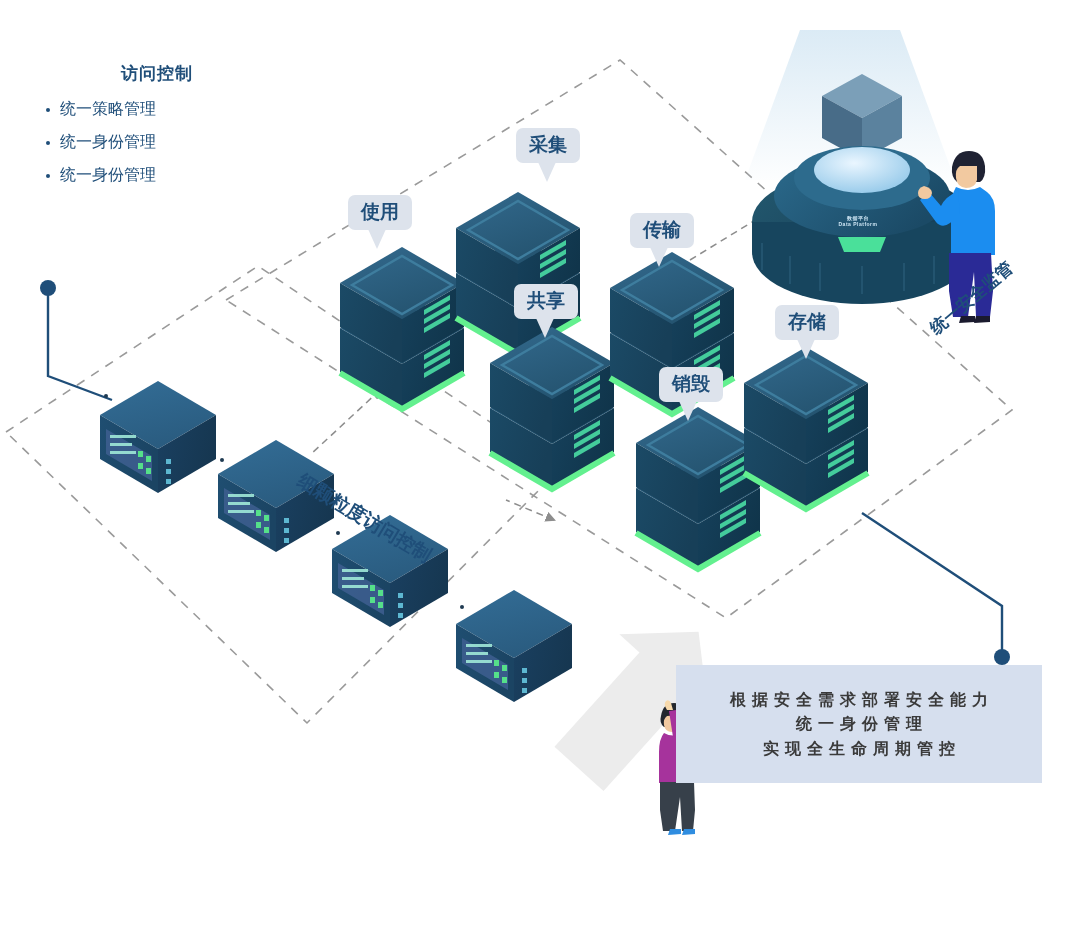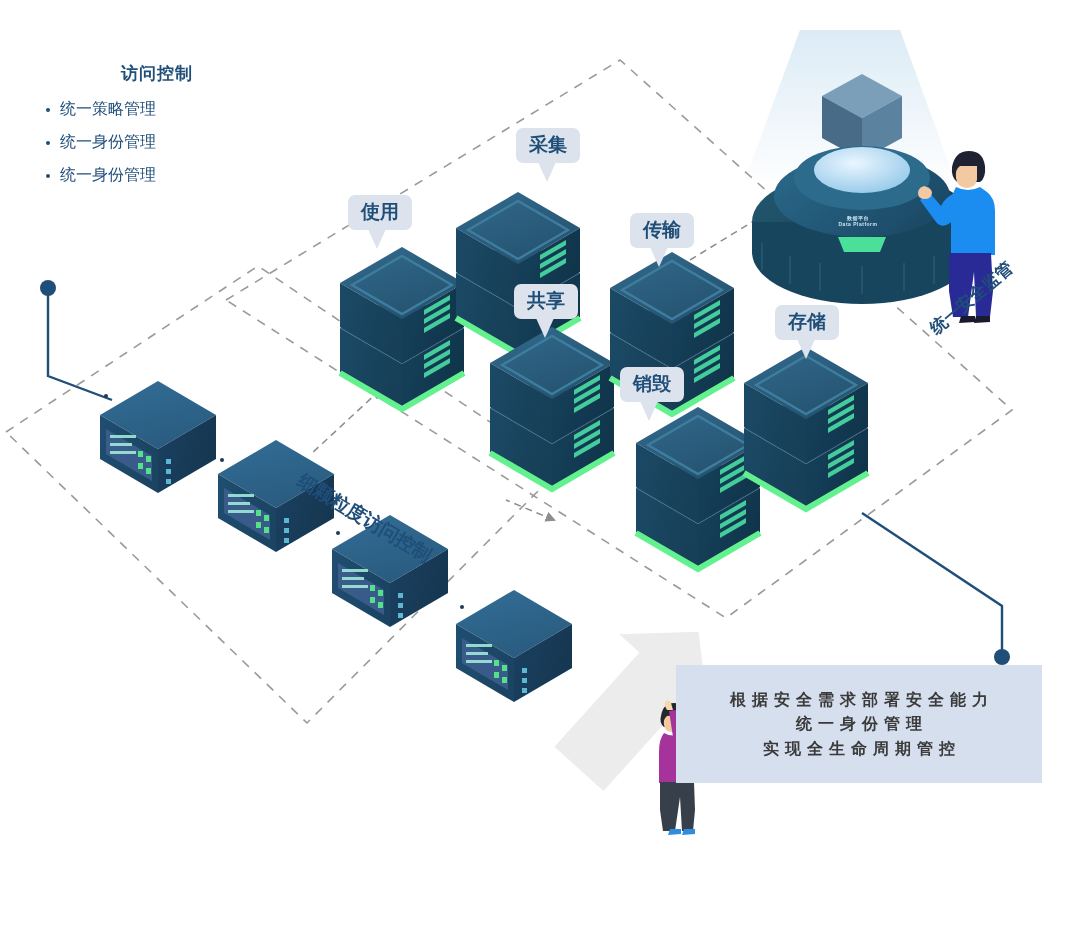--- a/index.html
+++ b/index.html
@@ -311,21 +311,21 @@
   <div class="tag" id="tag-share" style="left:514px;top:284px;">
     <span>共享</span>
     <span class="tail" style="left:22px;bottom:-19px;"></span>
   </div>
 
   <div class="tag" id="tag-transmit" style="left:630px;top:213px;">
     <span>传输</span>
     <span class="tail" style="left:20px;bottom:-19px;"></span>
   </div>
 
-  <div class="tag" id="tag-destroy" style="left:620px;top:367px;">
+  <div class="tag" id="tag-destroy" style="left:659px;top:367px;">
     <span>销毁</span>
     <span class="tail" style="left:20px;bottom:-19px;"></span>
   </div>
 
   <div class="tag" id="tag-store" style="left:775px;top:305px;">
     <span>存储</span>
     <span class="tail" style="left:22px;bottom:-19px;"></span>
   </div>
 
   <div class="rot-label" id="label-fine-grained">细颗粒度访问控制</div>

